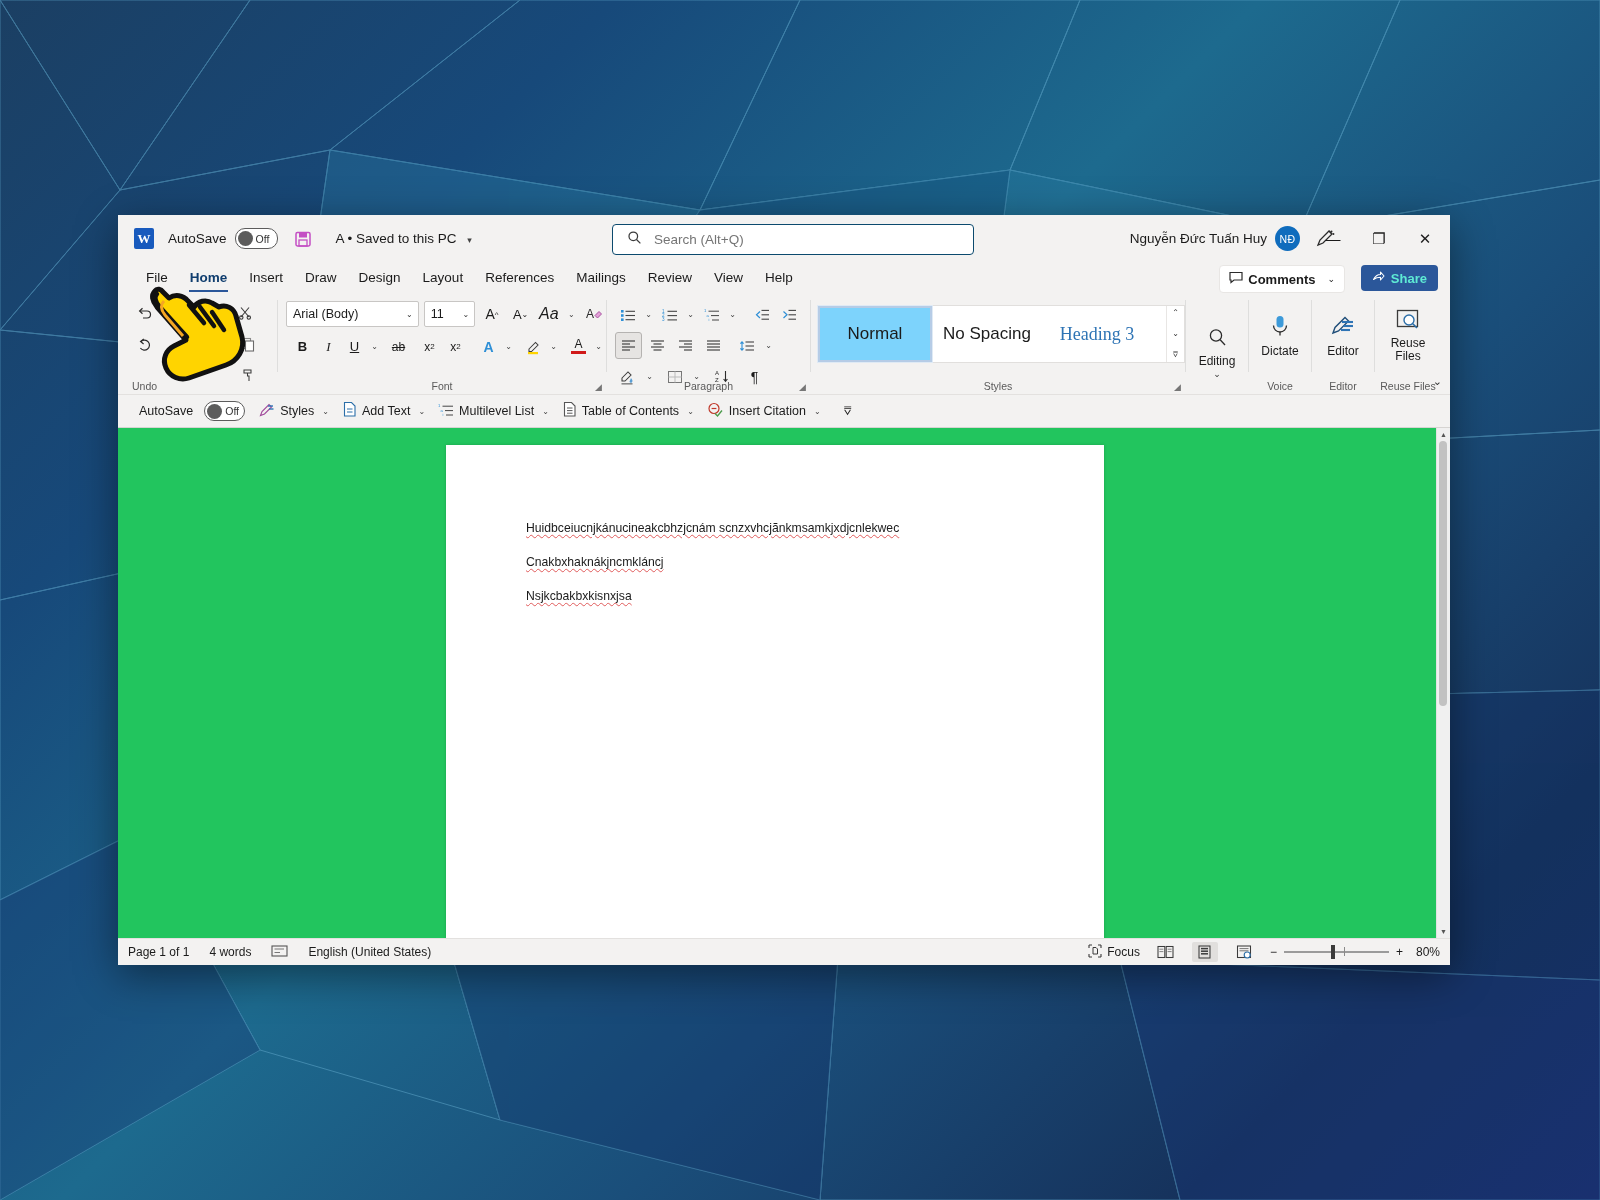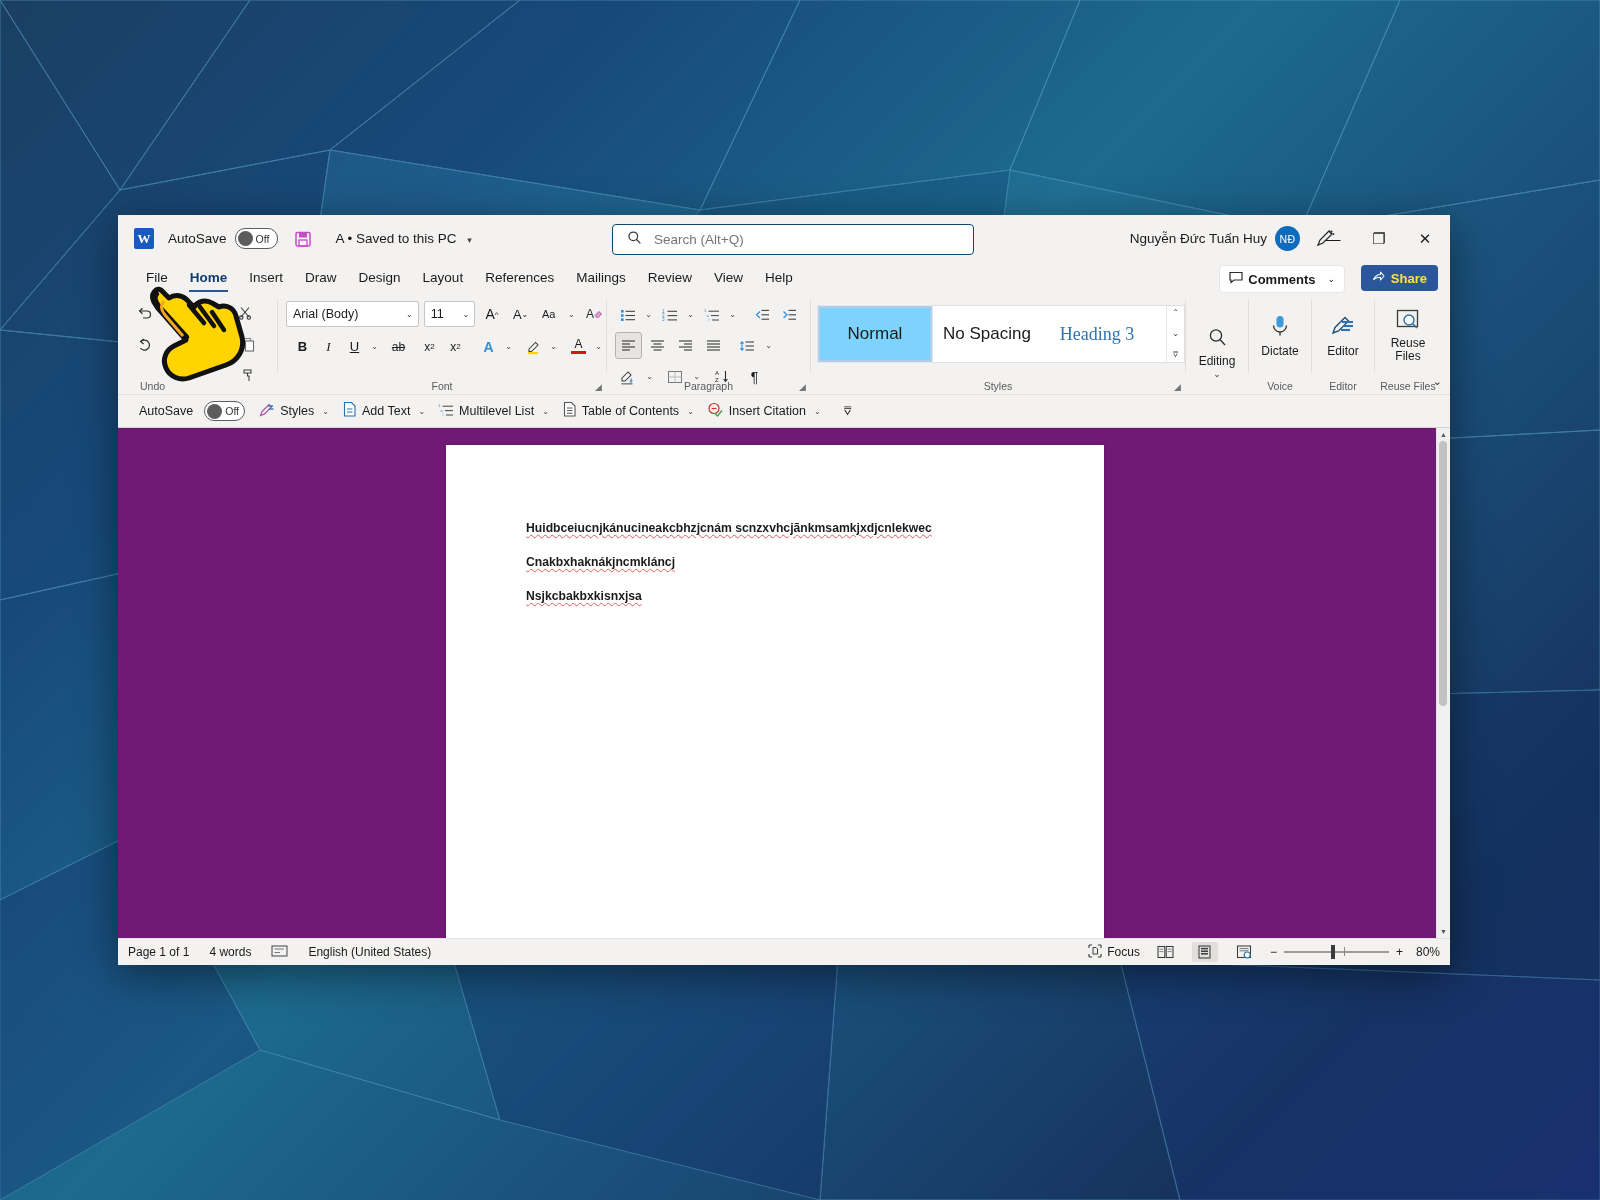--- a/index.html
+++ b/index.html
@@ -80,21 +80,21 @@
     content:"";position:absolute;left:10px;right:10px;bottom:2px;height:2.2px;background:#2b579a;
   }
   .comments-btn{
     position:absolute;right:105px;top:3px;height:26px;background:#fff;border-radius:4px;
     display:flex;align-items:center;padding:0 9px;font-size:13px;font-weight:bold;color:#1b1b1b;
     border:1px solid #e8e6e4;
   }
   .comments-btn .cc{font-size:9px;margin-left:12px;font-weight:normal;}
   .share-btn{
     position:absolute;right:12px;top:3px;height:26px;background:#2b579a;border-radius:4px;
-    display:flex;align-items:center;padding:0 11px;font-size:13px;font-weight:bold;color:#fde047;gap:6px;
+    display:flex;align-items:center;padding:0 11px;font-size:13px;font-weight:bold;color:#5eead4;gap:6px;
   }
 
   
   .ribbon{
     height:100px;background:#f3f2f1;display:flex;position:relative;flex:0 0 auto;
     border-bottom:1px solid #e3e1df;
   }
   .rgroup{position:relative;display:flex;flex-direction:column;padding-top:4px;}
   .rgroup .glabel{
     position:absolute;bottom:2px;left:0;right:0;text-align:center;font-size:10.5px;color:#5a5a5a;
@@ -139,21 +139,21 @@
 
   
   .toolbar2{
     height:32px;background:#f3f2f1;display:flex;align-items:center;gap:3px;flex:0 0 auto;
     border-bottom:1px solid #d6d4d2;padding-left:16px;
   }
   .tb2item{display:flex;align-items:center;font-size:12.5px;color:#1b1b1b;gap:5px;padding:0 5px;height:24px;}
   .tb2item .c{font-size:8px;color:#444;margin-left:3px;}
 
   
-  .docarea{flex:1 1 auto;background:#701a75;position:relative;overflow:hidden;font-weight:bold;}
+  .docarea{flex:1 1 auto;background:#22c55e;position:relative;overflow:hidden;}
   .page{
     position:absolute;left:328px;top:17px;width:658px;height:495px;background:#fff;
     box-shadow:0 0 3px rgba(0,0,0,.18);
   }
   .doc-text{position:absolute;left:80px;top:73px;width:510px;}
   .doc-line{
     font-size:12.2px;color:#1b1b1b;line-height:1;margin-bottom:18px;
     display:inline-block;
     text-decoration:underline;
     text-decoration-style:wavy;
@@ -374,21 +374,21 @@
         </div>
       </div>
       <div class="rrow" style="margin-top:6px;">
         <div class="ic sm" style="margin-left:104px;">
           <svg width="15" height="15" viewBox="0 0 15 15">
             <path d="M3 3h7v3H3z" fill="none" stroke="#3b3b3b" stroke-width="1.05"></path>
             <path d="M6.5 6v3H8v5" fill="none" stroke="#3b3b3b" stroke-width="1.05"></path>
           </svg>
         </div>
       </div>
-      <div class="glabel" style="text-align:left;padding-left:22px;">Undo</div>
+      <div class="glabel" style="text-align:left;padding-left:14px;">Undo</div>
     </div>
 
     <div class="sep"></div>
 
     <div class="rgroup" style="width:320px;padding-left:8px;">
       <div class="rrow" style="margin-top:3px;gap:5px;">
         <div class="fontname">
           <span>Arial (Body)</span>
           <span class="fld-caret">⌄</span>
         </div>
@@ -398,21 +398,21 @@
         </div>
         <div class="ic sm">
           <span style="font-size:14px;">A</span>
             <sup style="font-size:8px">^</sup>
         </div>
         <div class="ic sm">
           <span style="font-size:13px;">A</span>
             <sup style="font-size:8px">⌄</sup>
         </div>
         <div class="ic sm" style="width:24px;">
-          <span style="font-size:11px;">Aa</span>
+          <span style="font-size:16px;font-style:italic;">Aa</span>
         </div>
         <div class="chev">⌄</div>
         <div class="ic sm">
           <svg width="17" height="16" viewBox="0 0 17 16">
             <text x="0" y="12" font-size="12" font-family="Liberation Sans" fill="#2b2b2b">A</text>
             <path d="M9 9.5 13 5.5 15.5 8 11.5 12Z" fill="#e4a0d8" stroke="#a0489a" stroke-width="0.9"></path>
           </svg>
         </div>
       </div>
       <div class="rrow" style="margin-top:7px;gap:1px;padding-left:4px;">

